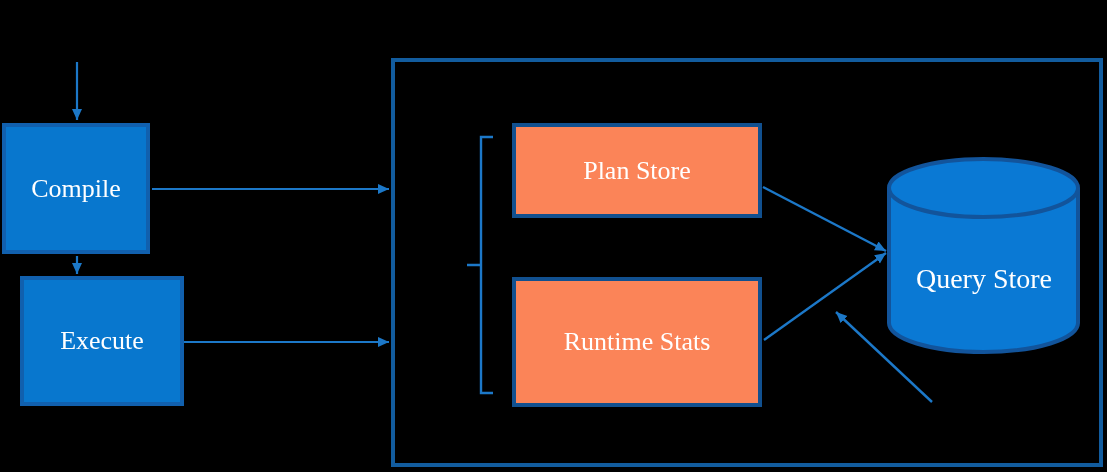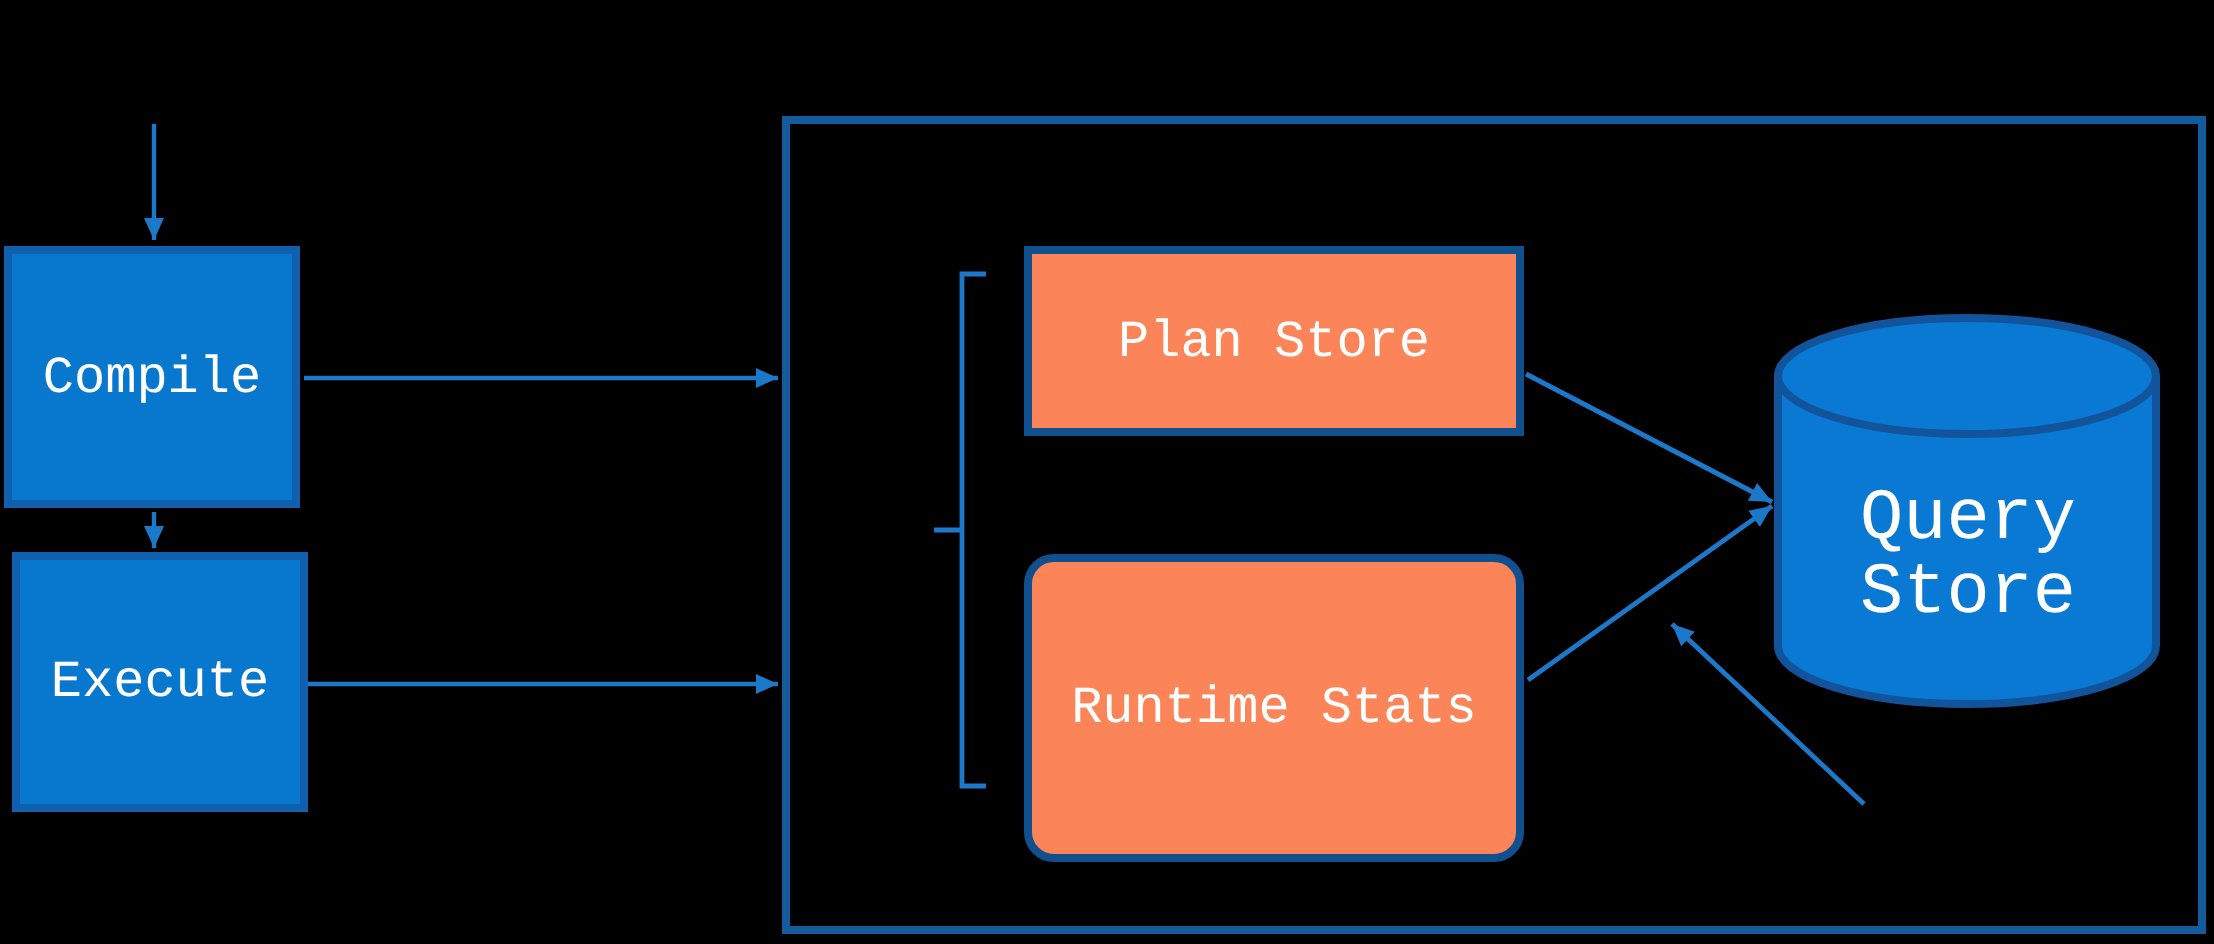--- a/index.html
+++ b/index.html
@@ -2,21 +2,21 @@
 <html style="--canvas-bg: #000000; --node-blue-fill: #0877CE; --node-blue-border: #1160AE; --orange-fill: #FB8458; --navy-border: #11508F; --outer-rect-border: #125C9E; --arrow-blue: #1C78C8; --cylinder-fill: #0A79D4; --cylinder-border: #12549B; --text-white: #FFFFFF;"><head>
 <meta charset="utf-8">
 <style>
   html, body { margin: 0; padding: 0; background: #000; }
   #canvas {
     position: relative;
     width: 1107px;
     height: 472px;
     background: var(--canvas-bg, #000);
     overflow: hidden;
-    font-family: Liberation Mono, monospace;
+    font-family: Liberation Serif, serif;
   }
   #connector-layer {
     position: absolute;
     left: 0; top: 0;
     width: 1107px; height: 472px;
     z-index: 1;
   }
   .node {
     position: absolute;
     box-sizing: border-box;
@@ -30,40 +30,40 @@
   }
   .blue-node {
     background: var(--node-blue-fill, #0877ce);
     border: 4px solid var(--node-blue-border, #1160ae);
   }
   .orange-node {
     background: var(--orange-fill, #fb8458);
     border: 4px solid var(--navy-border, #11508f);
   }
   #compile-box  { left: 2px;   top: 123px; width: 148px; height: 131px; }
-  #execute-box  { left: 6px;   top: 276px; width: 148px; height: 130px; }
+  #execute-box  { left: 20px;   top: 276px; width: 164px; height: 130px; }
   #outer-rect {
     position: absolute;
     box-sizing: border-box;
     left: 391px; top: 58px; width: 712px; height: 409px;
     border: 4px solid var(--outer-rect-border, #125c9e);
     background: transparent;
     z-index: 0;
   }
   #plan-store-box    { left: 512px; top: 123px; width: 250px; height: 95px; }
-  #runtime-stats-box { left: 512px; top: 277px; width: 250px; height: 154px; border-radius: 15px; }
+  #runtime-stats-box { left: 512px; top: 277px; width: 250px; height: 130px; }
   #cylinder-label {
     position: absolute;
     left: 889px; top: 232px; width: 190px; height: 92px;
     display: flex;
     flex-direction: column;
     align-items: center;
     justify-content: center;
     color: var(--text-white, #fff);
-    font-size: 36px;
+    font-size: 28px;
     line-height: 37px;
     z-index: 3;
     text-align: center;
   }
   .conn { fill: none; }
 </style>
 </head>
 <body>
 
 <div id="canvas">

